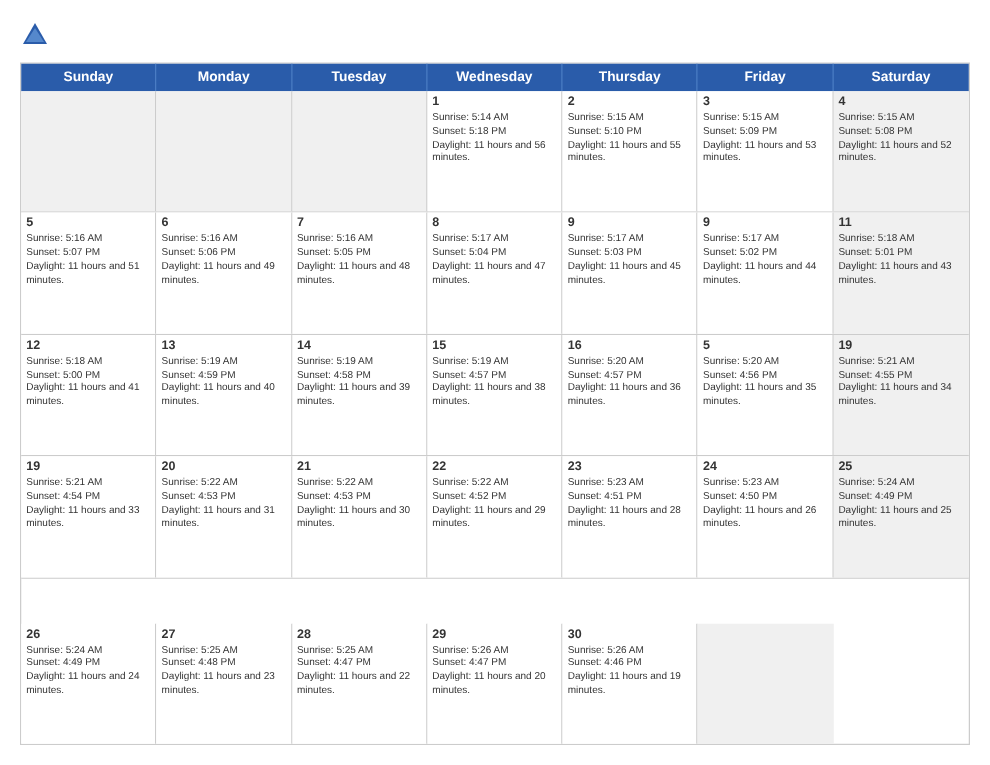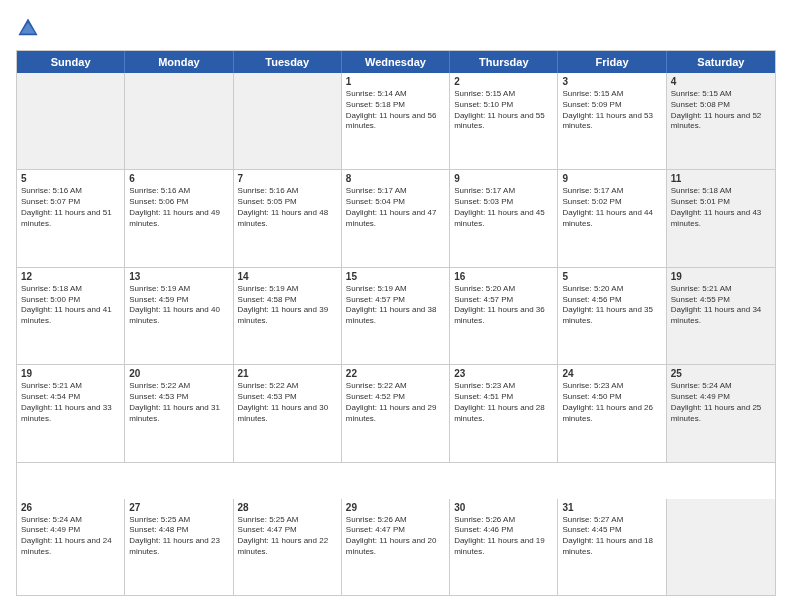--- a/index.html
+++ b/index.html
@@ -326,23 +326,17 @@
             <div class="cell-text" style="white-space: pre-line;">Sunrise: 5:26 AM
 Sunset: 4:47 PM
 Daylight: 11 hours and 20 minutes.</div>
           </div>
           <div class="cal-cell">
             <div class="day-num">30</div>
             <div class="cell-text" style="white-space: pre-line;">Sunrise: 5:26 AM
 Sunset: 4:46 PM
 Daylight: 11 hours and 19 minutes.</div>
           </div>
-          <div class="cal-cell">
-            <div class="day-num">31</div>
-            <div class="cell-text" style="white-space: pre-line;">Sunrise: 5:27 AM
-Sunset: 4:45 PM
-Daylight: 11 hours and 18 minutes.</div>
-          </div>
           <div class="cal-cell empty shaded"></div>
         </div>
       </div>
   </div>
 </div>
 
 </body></html>

